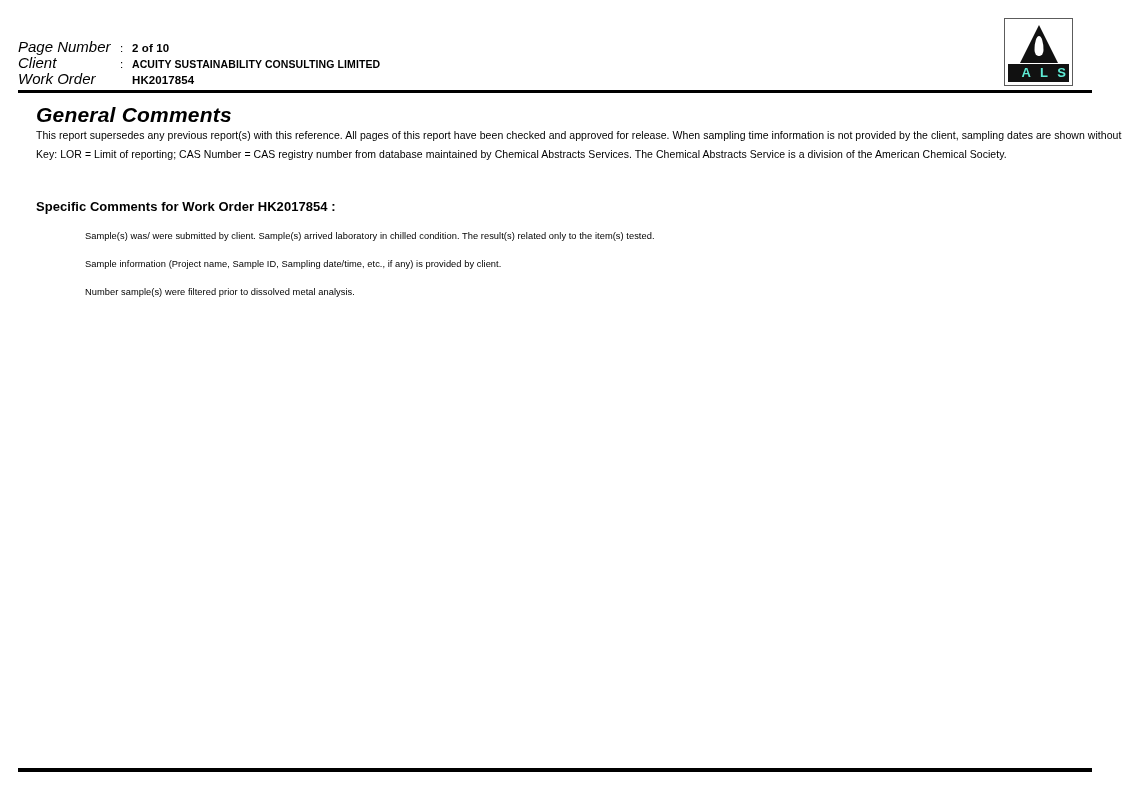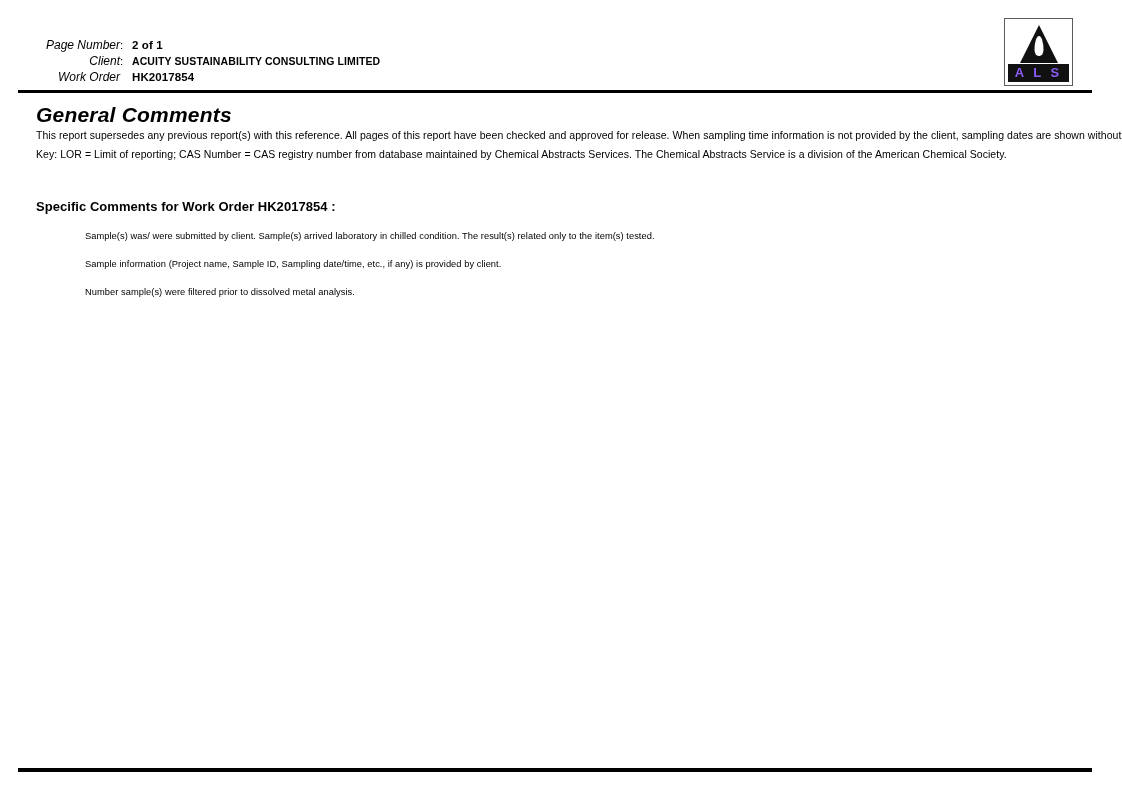--- a/index.html
+++ b/index.html
@@ -32,24 +32,23 @@
   }
   .header-row {
     display: flex;
     align-items: baseline;
     height: 16px;
     font-size: 11.5px;
   }
   .hdr-label {
     width: 102px;
     font-style: italic;
-    font-size: 12px;
+    font-size: 15px;
     color: #000;
     white-space: nowrap;
-    text-align: right;
   }
   .hdr-colon {
     width: 12px;
     font-size: 11.5px;
   }
   .hdr-value {
     font-weight: bold;
     font-size: 10.5px;
     letter-spacing: 0.1px;
     white-space: nowrap;
@@ -90,25 +89,25 @@
     background: #ffffff;
     border-radius: 50% 50% 45% 45% / 70% 70% 30% 30%;
   }
   .logo-bar {
     position: absolute;
     left: 3px;
     right: 3px;
     bottom: 3px;
     height: 18px;
     background: #111111;
-    color: #8b5cf6;
+    color: #5eead4;
     font-size: 13px;
     font-weight: bold;
     letter-spacing: 3px;
-    text-align: center;
+    text-align: right;
     line-height: 18px;
     font-family: "Liberation Sans", sans-serif;
   }
 
   
   .rule-top {
     position: absolute;
     left: 18px;
     top: 90px;
     width: 1074px;
@@ -174,21 +173,21 @@
 </style>
 </head>
 <body>
 
 <div class="page">
 
   <div class="header">
     <div class="header-row">
       <span class="hdr-label">Page Number</span>
       <span class="hdr-colon">:</span>
-      <span class="hdr-value big">2 of 1</span>
+      <span class="hdr-value big">2 of 10</span>
     </div>
     <div class="header-row">
       <span class="hdr-label">Client</span>
       <span class="hdr-colon">:</span>
       <span class="hdr-value">ACUITY SUSTAINABILITY CONSULTING LIMITED</span>
     </div>
     <div class="header-row">
       <span class="hdr-label">Work Order</span>
       <span class="hdr-colon"></span>
       <span class="hdr-value big">HK2017854</span>

